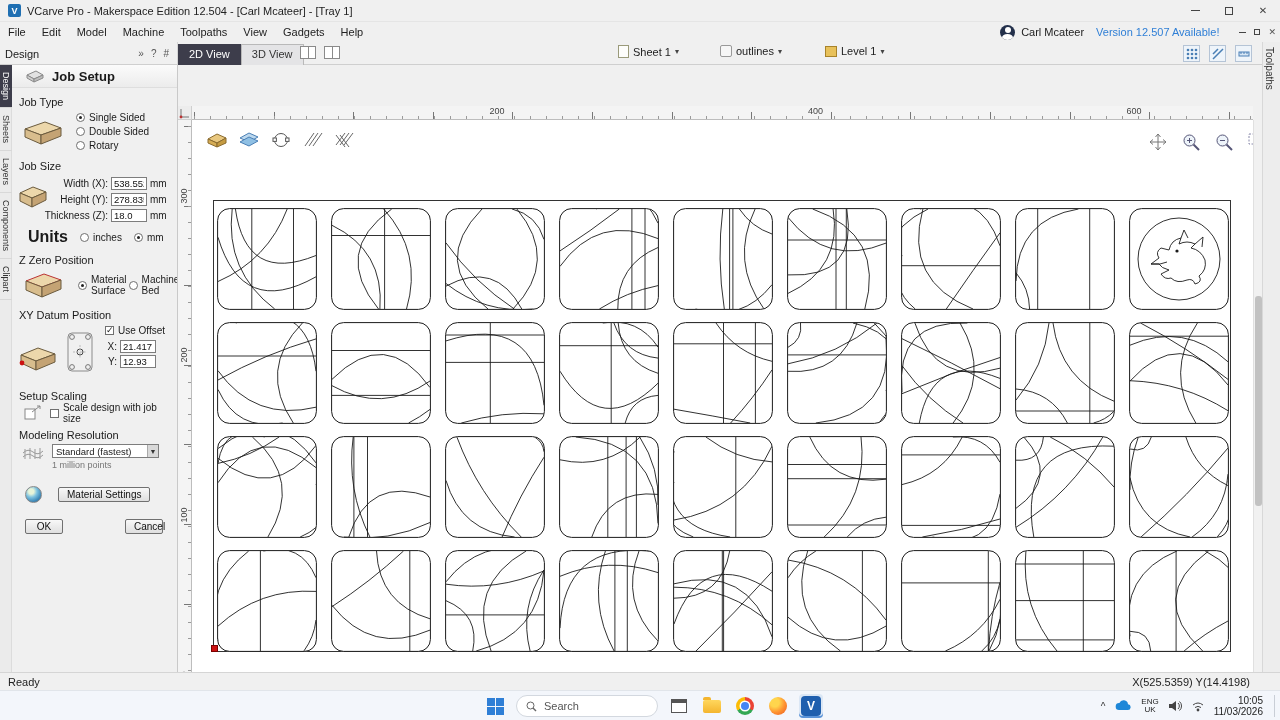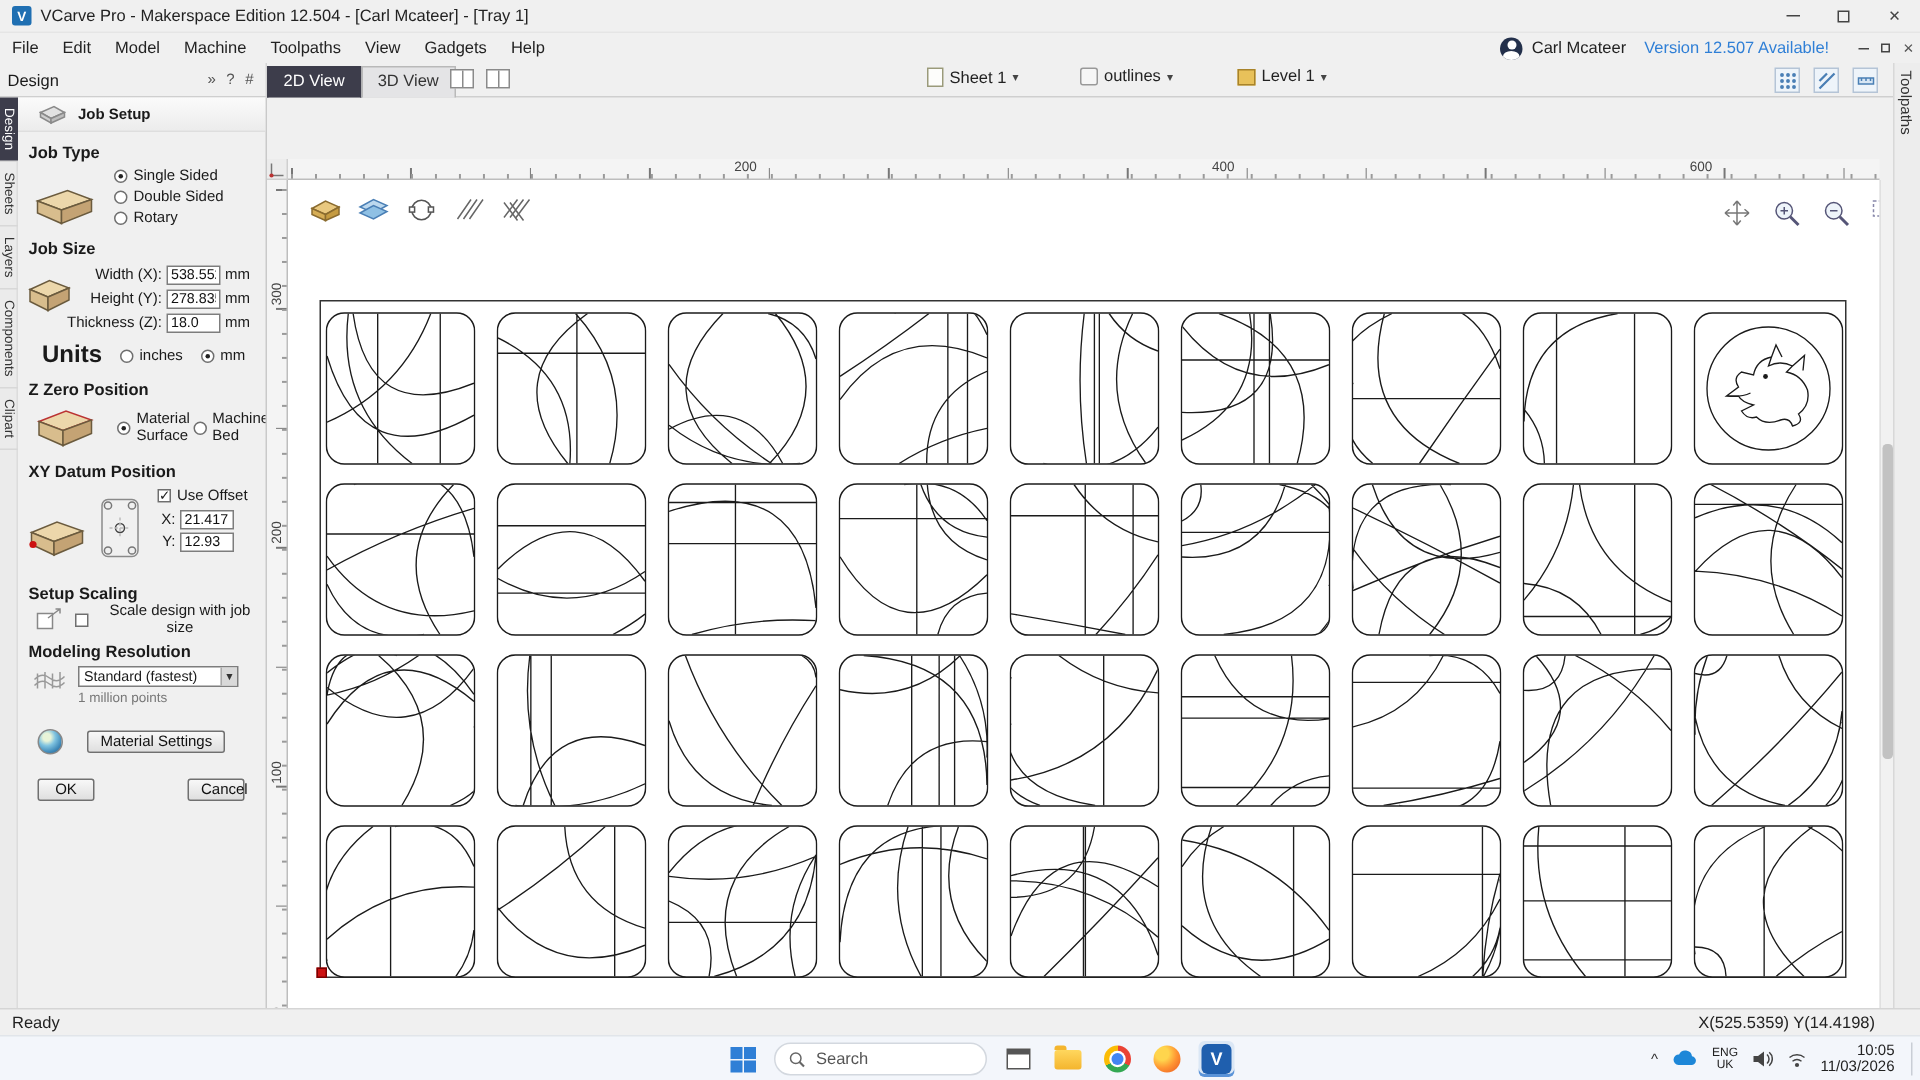--- a/index.html
+++ b/index.html
@@ -59,28 +59,28 @@
   .side-tab{writing-mode:vertical-rl;font-size:9px;color:#333;padding:7px 1px;border-bottom:1px solid #d8d8d8;text-align:center;}
   .side-tab.sel{background:#3d3d4b;color:#fff;}
   #right-strip{position:absolute;right:0;top:42px;width:18px;height:630px;background:#ededed;border-left:1px solid #d8d8d8;}
   #right-strip .side-tab{font-size:10px;border:none;padding-top:5px;}
 
   
   #panel{position:absolute;left:12px;top:65px;width:166px;height:607px;background:#f0f0f0;
     border-right:1px solid #c9c9c9;overflow:hidden;}
   #panel-header{height:23px;display:flex;align-items:center;gap:7px;padding-left:13px;
     background:linear-gradient(#fbfbfb,#ececec);border-bottom:1px solid #dedede;}
-  #panel-header b{font-size:10px;}
-  h3.sect{font-size:11px;font-weight:bold;margin:8px 4px 3px 7px;}
+  #panel-header b{font-size:13px;}
+  h3.sect{font-size:11px;font-weight:normal;margin:8px 4px 3px 7px;}
   .radio{display:inline-block;width:9px;height:9px;border:1px solid #6f6f6f;border-radius:50%;background:#fff;position:relative;flex:none;}
   .radio.sel::after{content:"";position:absolute;left:2px;top:2px;width:3px;height:3px;border-radius:50%;background:#222;}
   .chk{display:inline-block;width:9px;height:9px;border:1px solid #6f6f6f;background:#fff;position:relative;font-size:9px;line-height:8px;text-align:center;color:#222;flex:none;}
   .chk.checked::after{content:"\2713";position:absolute;left:0;top:-1px;}
   .optrow{display:flex;align-items:center;gap:4px;height:13px;font-size:10px;}
-  .jt-wrap{display:flex;align-items:flex-end;}
+  .jt-wrap{display:flex;align-items:center;}
   .jt-wrap svg{margin-left:8px;flex:none;}
   .jt-opts{margin-left:12px;display:flex;flex-direction:column;gap:1px;}
   .size-wrap{position:relative;}
   .size-wrap .slab{position:absolute;left:6px;top:8px;}
   .size-rows{margin-left:32px;}
   .frow{display:flex;align-items:center;height:16px;font-size:10px;white-space:nowrap;}
   .frow .flabel{width:64px;text-align:right;margin-right:3px;}
   input.num{width:36px;height:13px;border:1px solid #7d7d7d;background:#fff;font-family:"Liberation Sans",sans-serif;
     font-size:9.5px;padding:0 2px;color:#111;}
   .unit{margin-left:3px;font-size:10px;}
@@ -89,21 +89,21 @@
   .zz-wrap{display:flex;align-items:center;}
   .zz-wrap svg{margin-left:10px;flex:none;}
   .zz-opts{margin-left:14px;display:flex;flex-direction:row;gap:2px;}
   .xy-wrap{position:relative;height:58px;}
   .xy-wrap .slab{position:absolute;left:6px;top:20px;}
   .xy-diagram{position:absolute;left:52px;top:6px;}
   .xy-right{position:absolute;left:93px;top:0;}
   .xy-right .optrow{margin-bottom:2px;}
   .xyfrow{display:flex;align-items:center;height:15px;font-size:10px;}
   .xyfrow .flabel{width:12px;text-align:right;margin-right:3px;}
-  .ds-row{display:flex;align-items:center;gap:8px;margin-left:12px;text-align:center;}
+  .ds-row{display:flex;align-items:center;gap:8px;margin-left:12px;}
   .mr-row{display:flex;align-items:flex-start;margin-left:10px;gap:8px;}
   .selectbox{width:107px;height:14px;border:1px solid #7d7d7d;background:#fff;display:flex;align-items:center;font-size:9.5px;padding-left:3px;}
   .selectbox .caret{margin-left:auto;width:11px;height:12px;background:#d9d9d9;border-left:1px solid #aaa;font-size:7px;
     display:flex;align-items:center;justify-content:center;color:#333;}
   .mr-note{font-size:9px;color:#777;margin-top:2px;}
   .mat-row{display:flex;align-items:center;gap:16px;margin:16px 0 0 13px;}
   .sphere{width:17px;height:17px;border-radius:50%;
     background:radial-gradient(circle at 35% 30%,#e8f4d8 0 18%,#7fc3e0 40%,#3f89b8 70%,#2b5f86 100%);
     border:1px solid #888;}
   button.btn{height:15px;border:1px solid #707070;background:linear-gradient(#f8f8f8,#dfdfdf);

